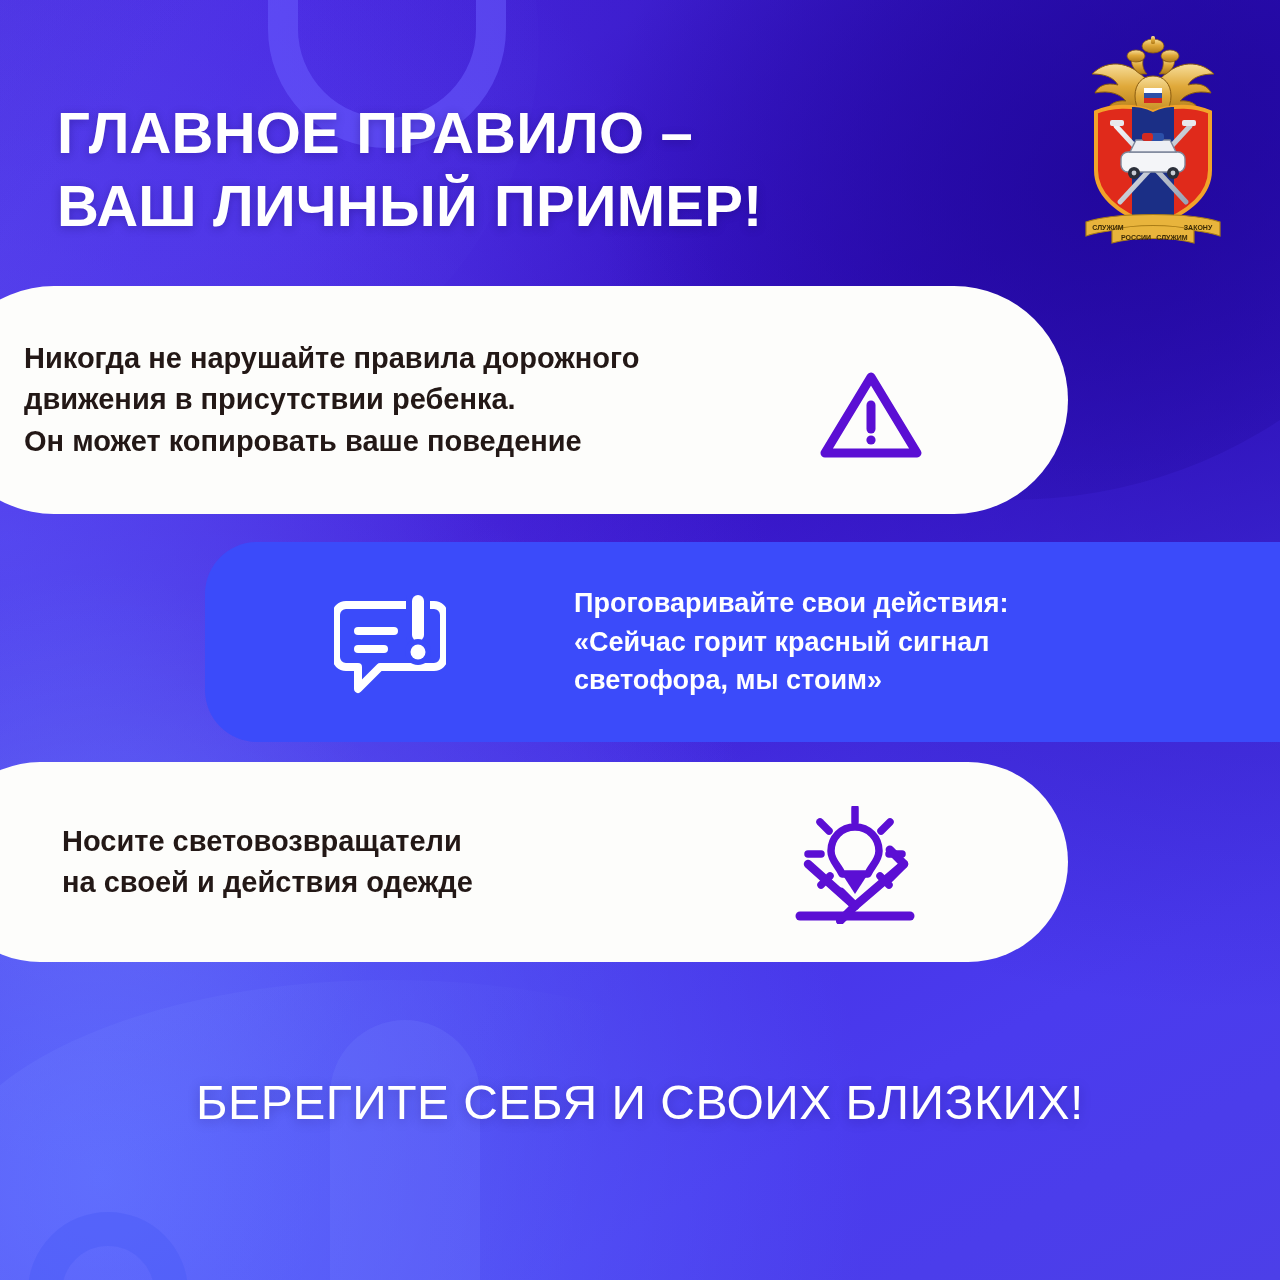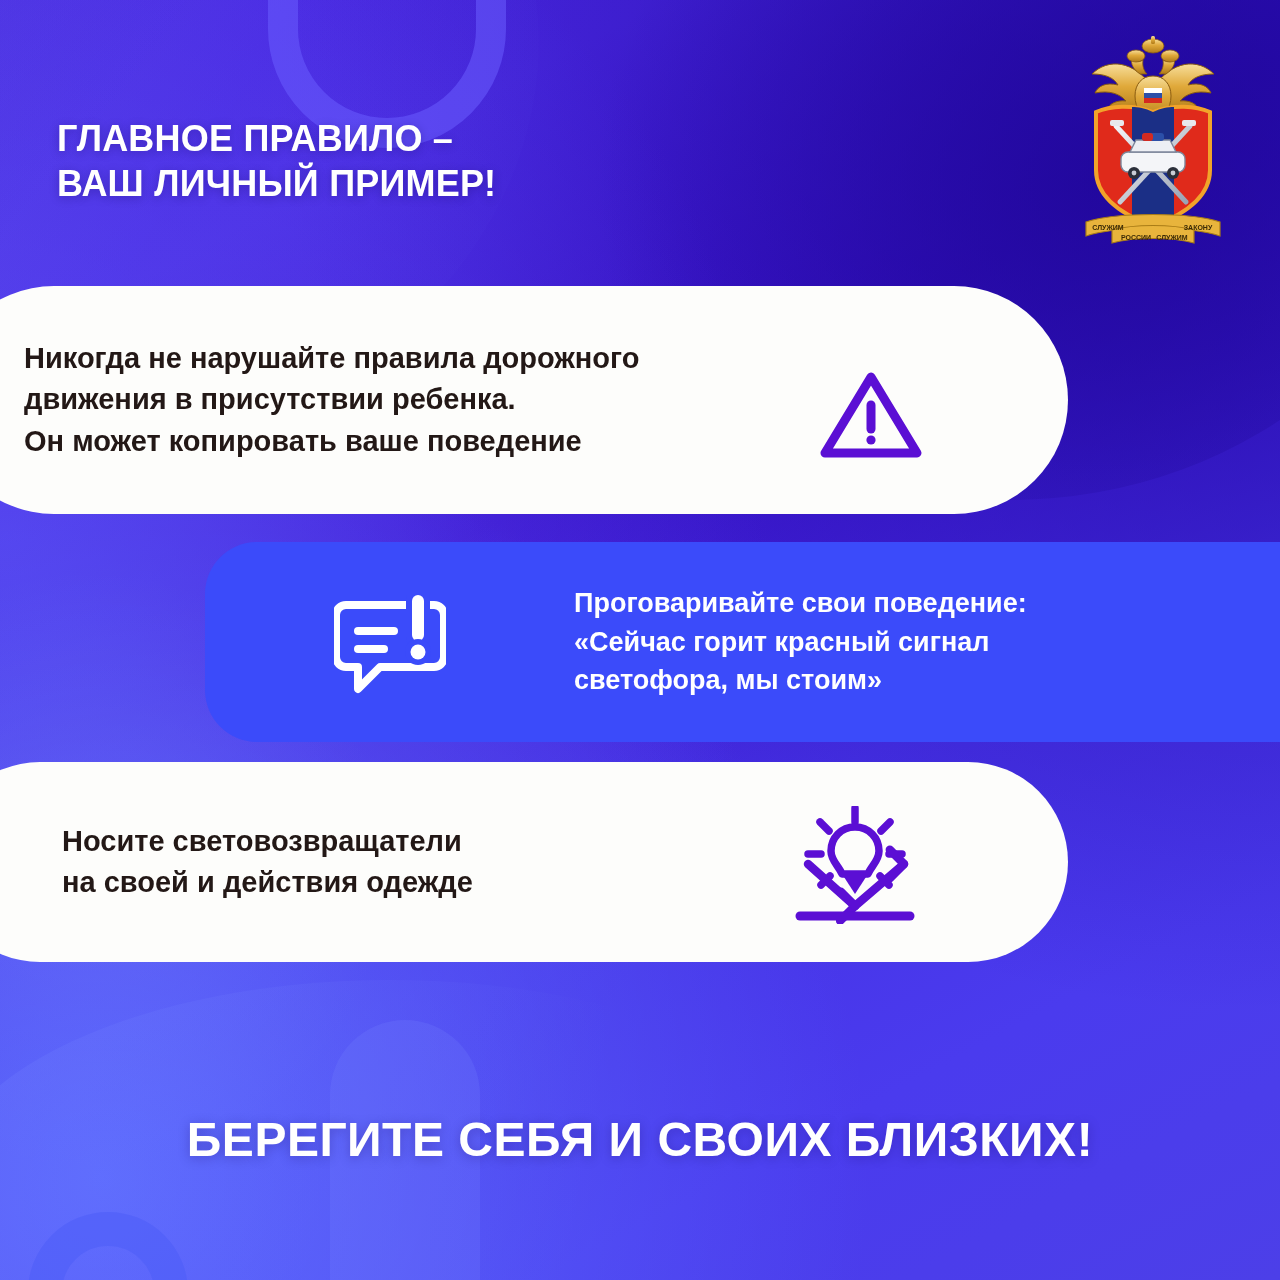--- a/index.html
+++ b/index.html
@@ -88,28 +88,27 @@
     position:absolute;
     right:42px; top:30px;
     width:170px; height:215px;
   }
 
   
   .headline {
     position:absolute;
     left:57px; top:96px;
     color:#FFFFFF;
-    font-size:36px;
+    font-size:58px;
     font-weight:bold;
     line-height:1.26;
     letter-spacing:0.2px;
     text-transform:uppercase;
     white-space:pre-line;
     text-shadow:0 2px 10px rgba(20,0,90,0.30);
-    margin-top:20px;
   }
 
   
   .card {
     position:absolute;
     display:flex;
     align-items:center;
   }
 
   .card-white {
@@ -165,25 +164,24 @@
   .icon-speech    { left:120px; top:45px;  width:130px; height:115px; }
 
   
   .banner {
     position:absolute;
     left:0; top:1075px;
     width:1280px;
     text-align:center;
     color:#FFFFFF;
     font-size:48px;
-    font-weight:bold;
+    font-weight:normal;
     letter-spacing:0.5px;
     text-transform:uppercase;
     text-shadow:0 2px 12px rgba(20,0,90,0.28);
-    margin-top:37px;
   }
 </style>
 </head>
 <body>
 
 <div class="poster">
 
   <div class="bg-shape dark-sweep-right"></div>
   <div class="bg-shape swoosh-top-left-2"></div>
   <div class="bg-shape swoosh-top-left"></div>
@@ -287,21 +285,21 @@
         <line x1="24" y1="36" x2="60" y2="36" stroke="#FFFFFF" stroke-width="8" stroke-linecap="round"></line>
         <line x1="24" y1="54" x2="50" y2="54" stroke="#FFFFFF" stroke-width="8" stroke-linecap="round"></line>
         <g>
           <line x1="84" y1="4" x2="84" y2="42" stroke="#3B4BFA" stroke-width="24" stroke-linecap="round"></line>
           <line x1="84" y1="6" x2="84" y2="40" stroke="#FFFFFF" stroke-width="12" stroke-linecap="round"></line>
           <circle cx="84" cy="57" r="13" fill="#3B4BFA"></circle>
           <circle cx="84" cy="57" r="7.5" fill="#FFFFFF"></circle>
         </g>
       </svg>
     </div>
-    <p class="card-text">Проговаривайте свои поведение:
+    <p class="card-text">Проговаривайте свои действия:
 «Сейчас горит красный сигнал
 светофора, мы стоим»</p>
   </div>
 
   <div class="card card-white card-3">
     <p class="card-text">Носите световозвращатели
 на своей и действия одежде</p>
     <div class="icon-slot icon-reflect">
       <svg viewBox="0 0 126 118" width="126" height="118" aria-hidden="true">
 

